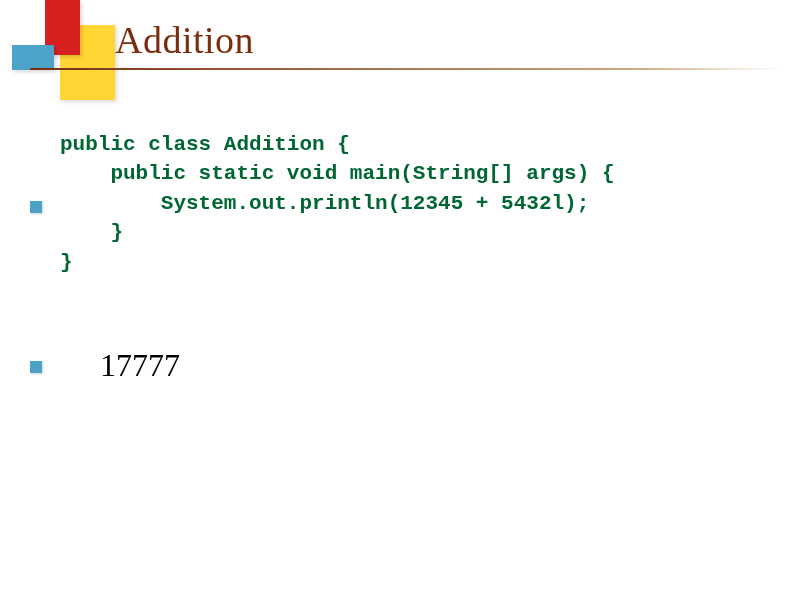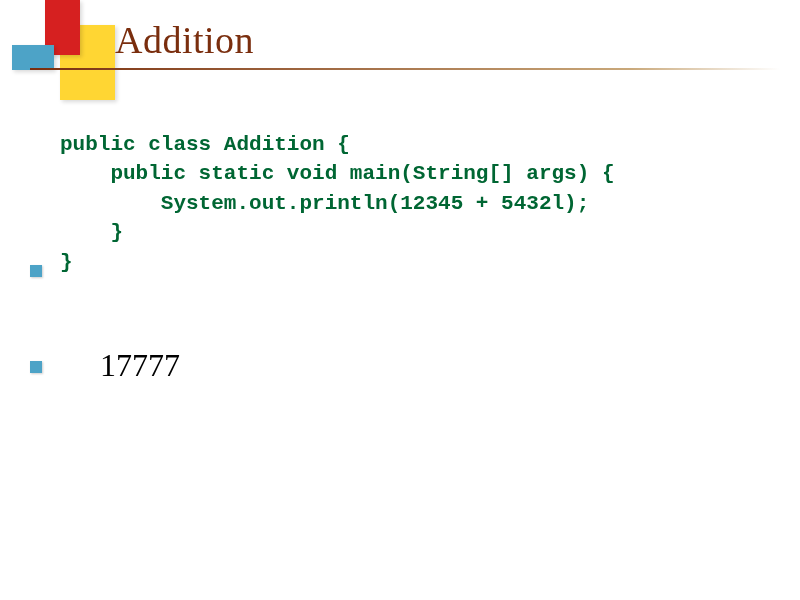--- a/index.html
+++ b/index.html
@@ -71,21 +71,21 @@
     background: linear-gradient(to right, #7a2e0e, #c9a87a 80%, transparent);
   }
   .content {
     position: absolute;
     top: 130px;
     left: 30px;
     right: 30px;
   }
   .bullet-row {
     display: flex;
-    align-items: flex-end;
+    align-items: center;
     margin-bottom: 20px;
   }
   .bullet {
     flex: 0 0 auto;
     width: 12px;
     height: 12px;
     background: #4da3c7;
     margin-top: 8px;
     margin-right: 18px;
     box-shadow: 1px 1px 2px rgba(0,0,0,0.2);

